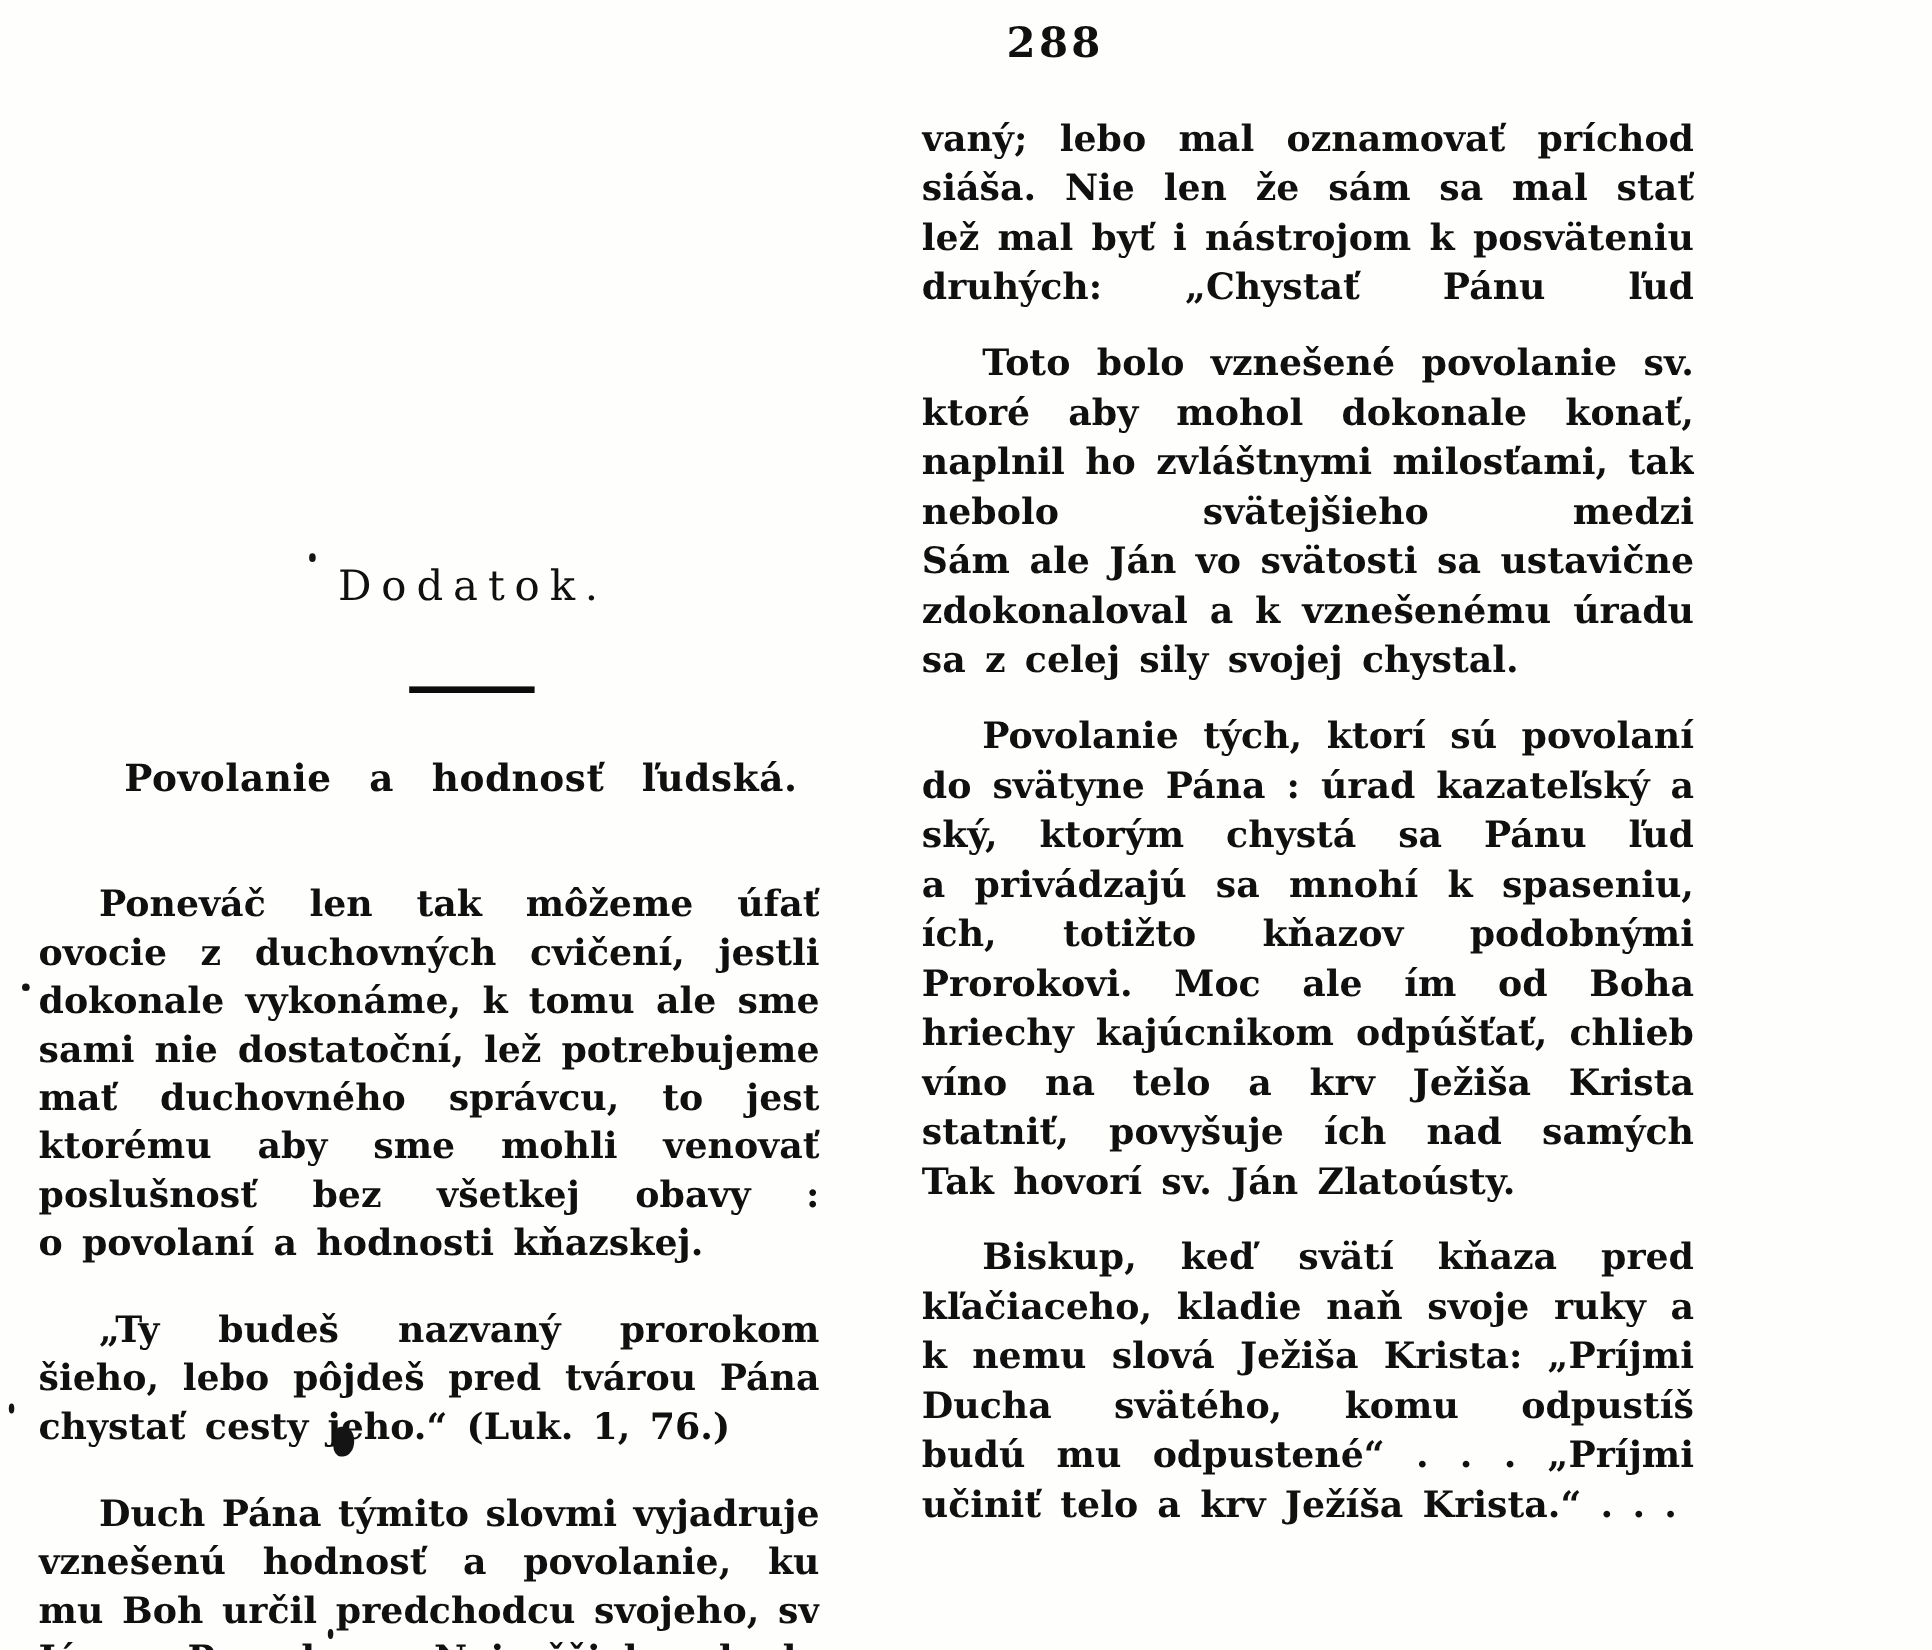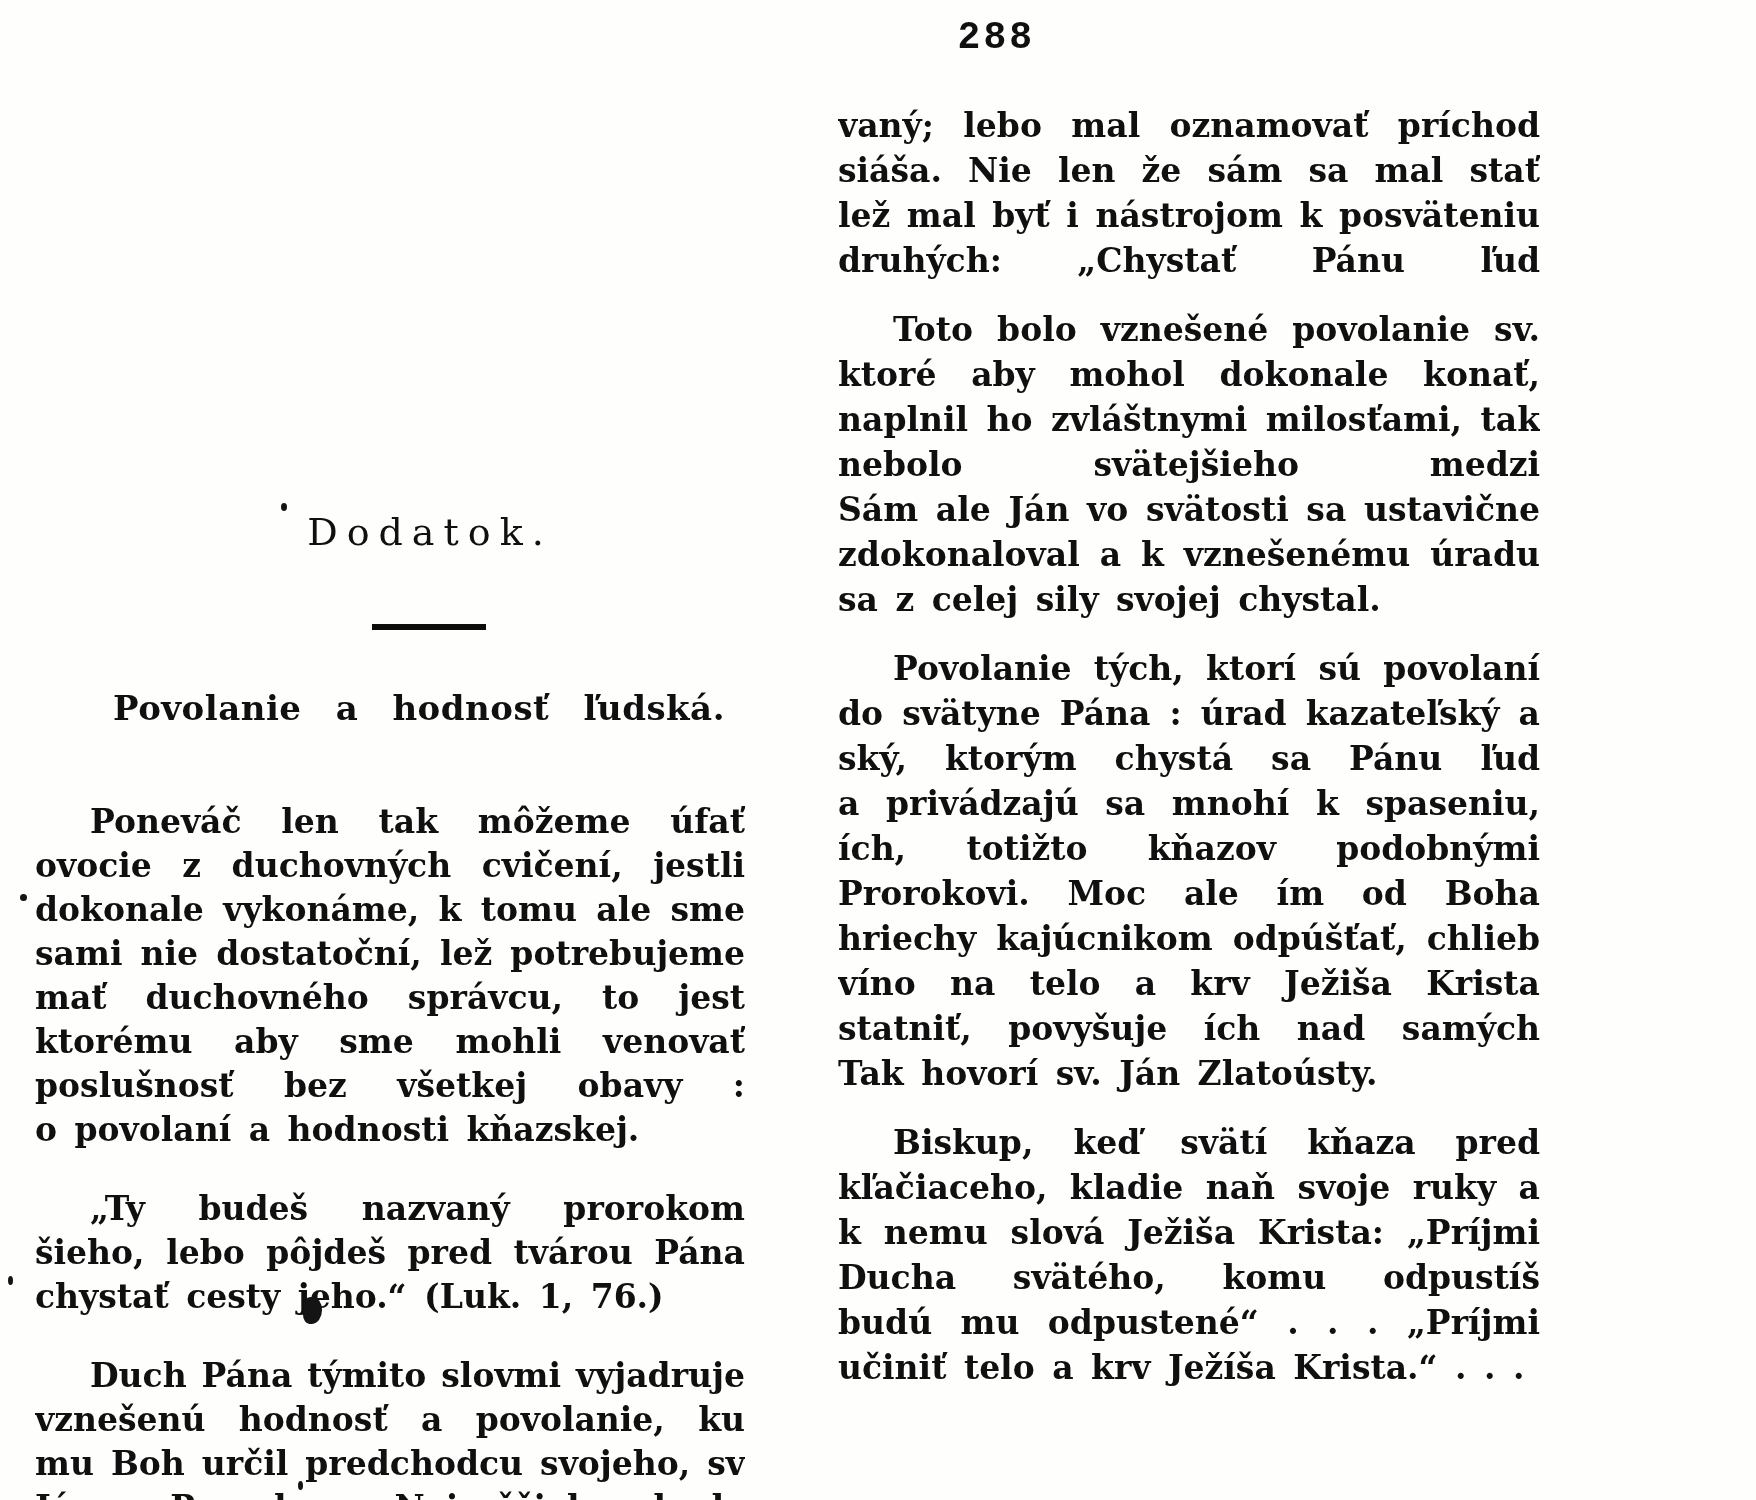--- a/index.html
+++ b/index.html
@@ -14,22 +14,21 @@
     overflow: hidden;
   }
   .page-number {
     position: absolute;
     left: 915px;
     top: 16px;
     width: 120px;
     font-size: 38px;
     font-weight: bold;
     letter-spacing: 3px;
-    text-align: right;
-    font-family: Liberation Mono, monospace;
+    text-align: left;
   }
   .chapter-title {
     position: absolute;
     left: 35px;
     top: 510px;
     width: 790px;
     font-size: 38px;
     font-weight: normal;
     letter-spacing: 9px;
     text-align: center;

